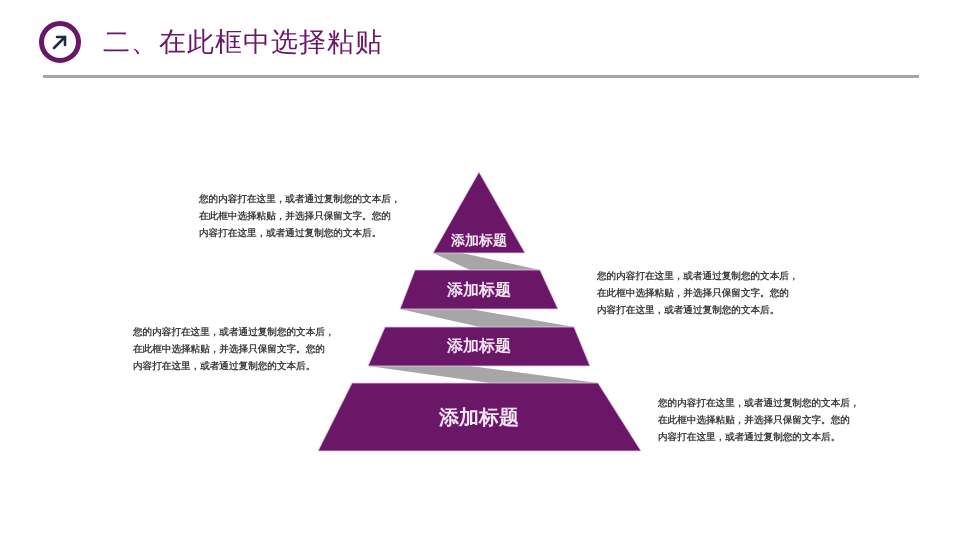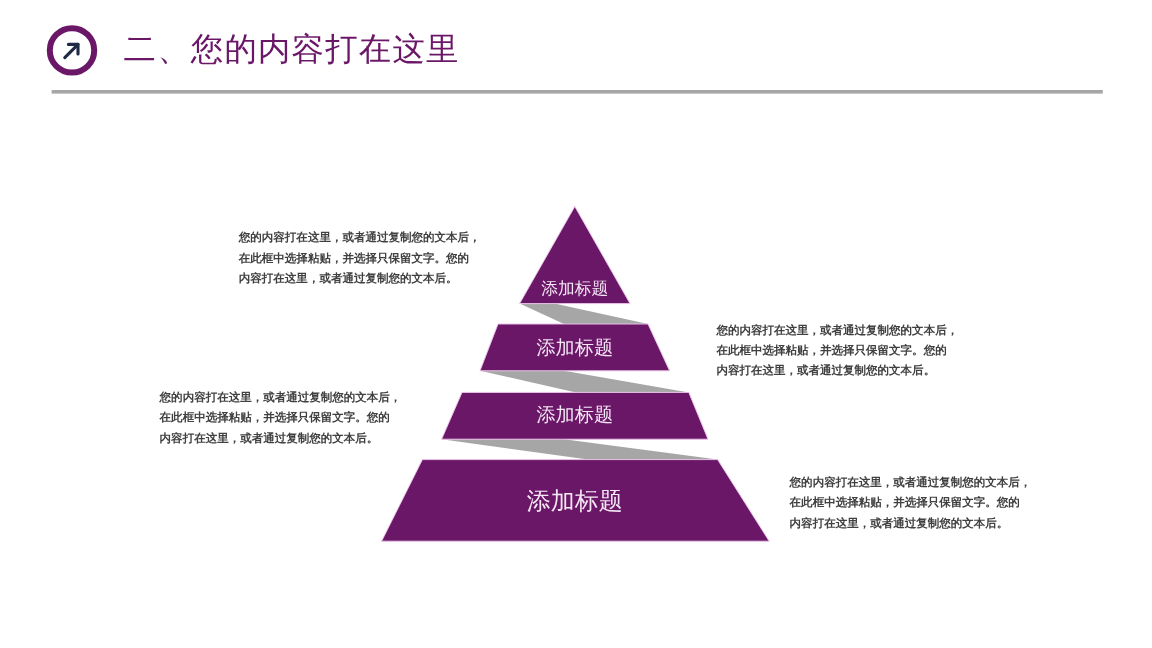--- a/index.html
+++ b/index.html
@@ -2,33 +2,33 @@
 <html><head>
 <meta charset="utf-8">
 <style>
   html,body{margin:0;padding:0;}
   body{width:960px;height:540px;background:#ffffff;position:relative;overflow:hidden;font-family:"DejaVu Sans","Liberation Sans",sans-serif;}
   .logo{position:absolute;left:39px;top:21px;width:42px;height:42px;border-radius:50%;border:5px solid #6b1768;box-sizing:border-box;background:#fff;}
   .logo svg{position:absolute;left:0;top:0;}
   .title{position:absolute;left:103px;top:24px;font-size:27px;color:#6b1768;letter-spacing:1px;white-space:nowrap;line-height:36px;}
   .rule{position:absolute;left:43px;top:75px;width:876px;height:3px;background:#a6a6a6;}
   .pyramid{position:absolute;left:0;top:0;width:960px;height:540px;}
-  .tier-label{position:absolute;color:#f4e6f4;white-space:nowrap;transform:translateX(-50%);text-align:center;}
+  .tier-label{position:absolute;color:#f4e6f4;white-space:nowrap;transform:translateX(-50%);text-align:center;font-weight:bold;}
   .desc{position:absolute;font-size:9.6px;line-height:17px;color:#404040;white-space:nowrap;font-weight:bold;}
 </style>
 </head>
 <body>
 
 <div class="logo">
   <svg width="32" height="32" viewBox="0 0 32 32">
     <line x1="10" y1="22" x2="21" y2="11" stroke="#1f2a44" stroke-width="2.6" stroke-linecap="round"></line>
     <polyline points="13,11 21,11 21,19" fill="none" stroke="#1f2a44" stroke-width="2.6" stroke-linecap="round" stroke-linejoin="round"></polyline>
   </svg>
 </div>
-<div class="title">二、您的内容打在这里</div>
+<div class="title">二、在此框中选择粘贴</div>
 <div class="rule"></div>
 
 <svg class="pyramid" width="960" height="540" viewBox="0 0 960 540">
 
   <polygon points="433,253 462,253 540,270 470,270" fill="#a6a6a6"></polygon>
   <polygon points="400,309 470,309 574,327 480,327" fill="#a6a6a6"></polygon>
   <polygon points="368,366 470,366 598,383 490,383" fill="#a6a6a6"></polygon>
 
   <polygon points="479,172 525,253 433,253" fill="#6b1768" stroke="#e9c6e8" stroke-width="0.8"></polygon>
   <polygon points="415,270 540,270 558,309 400,309" fill="#6b1768" stroke="#e9c6e8" stroke-width="0.8"></polygon>

